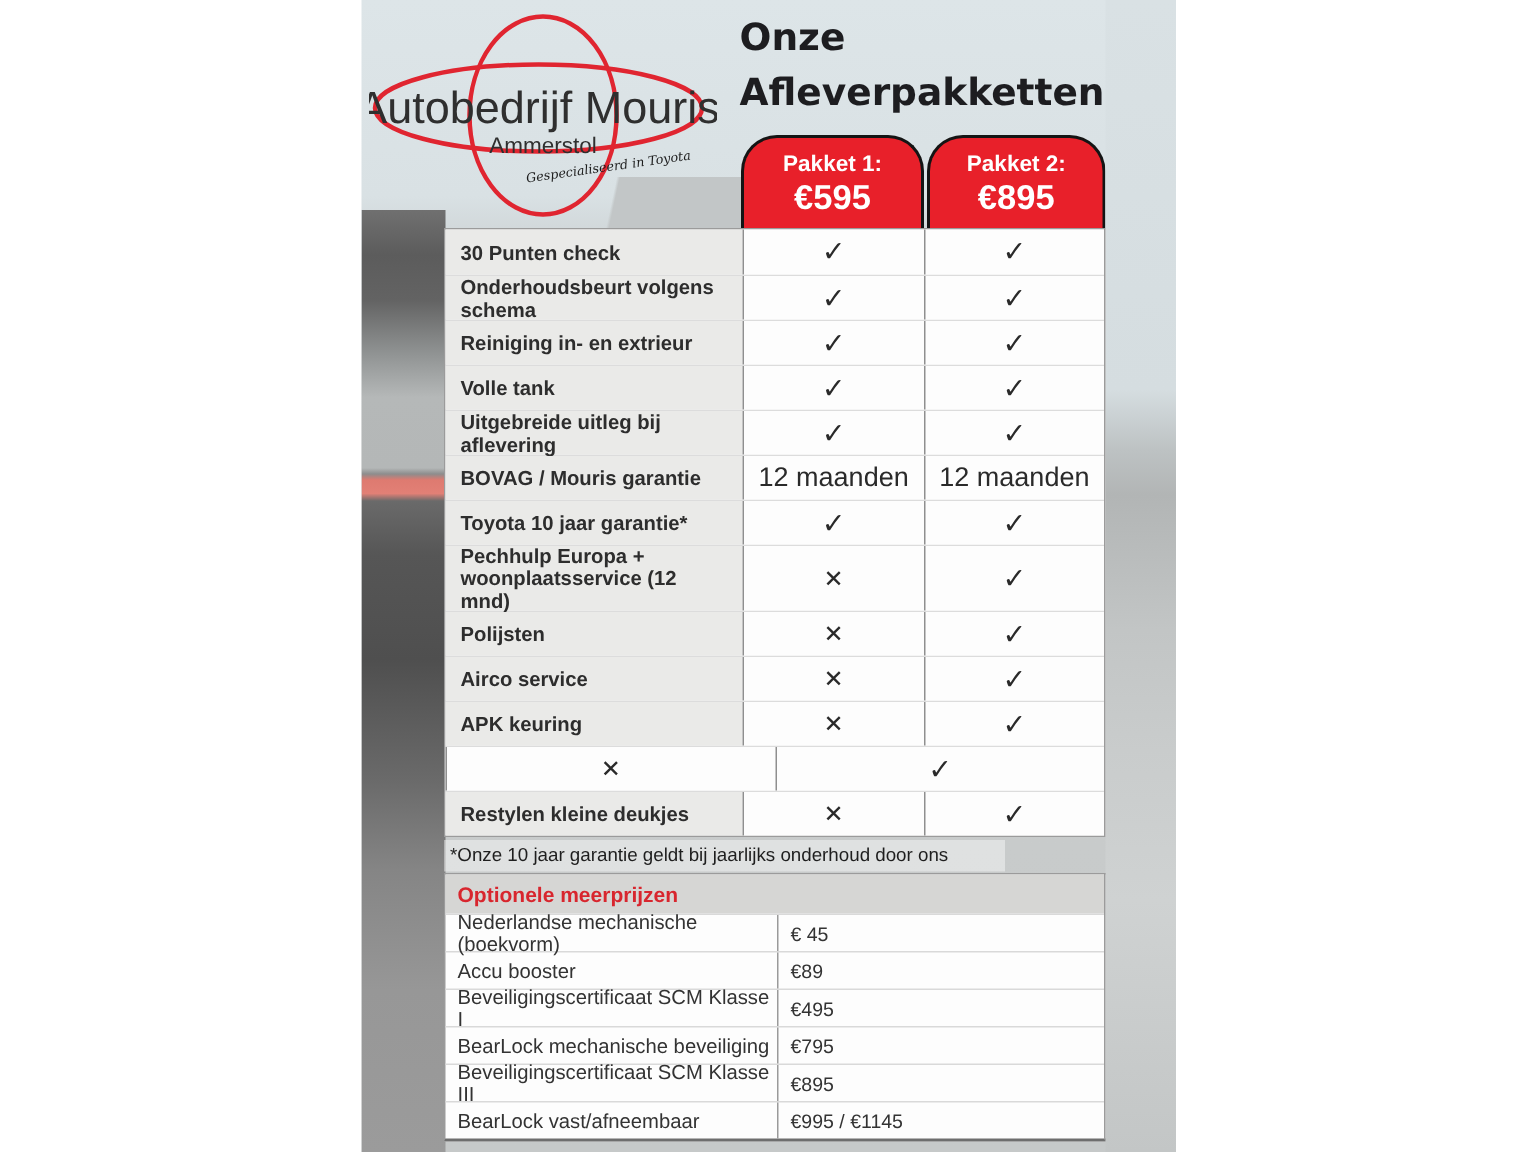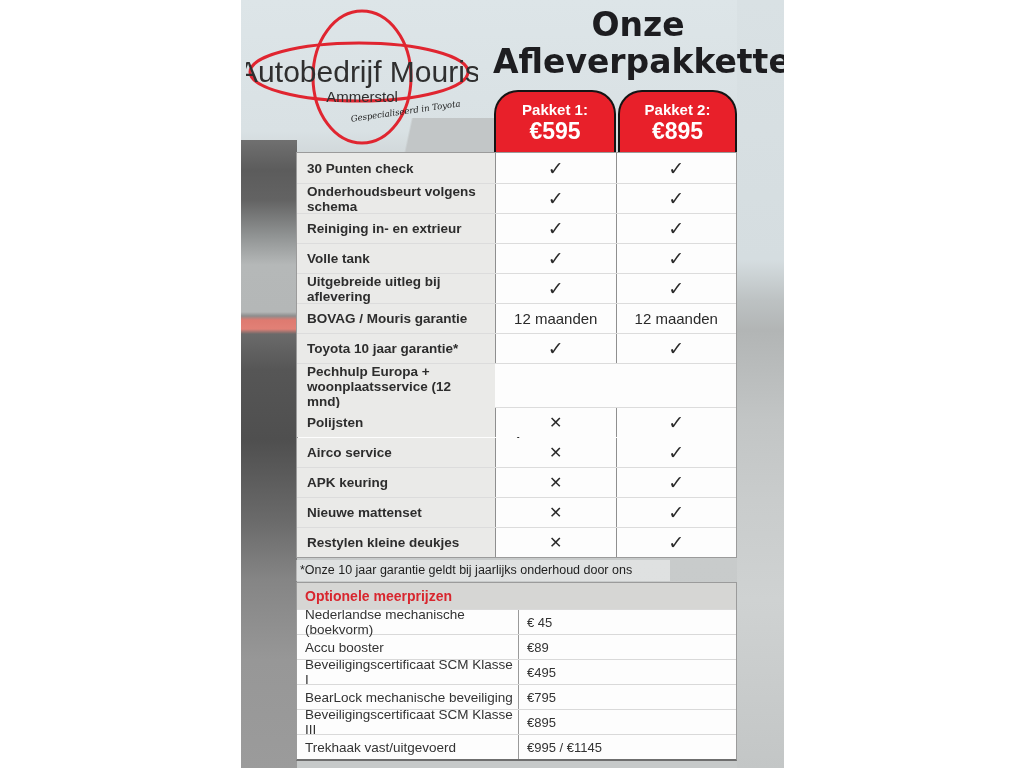--- a/index.html
+++ b/index.html
@@ -24,45 +24,45 @@
       #c2c5c5 420px,#c9cccc 500px,#cfd2d2 600px,#c3c6c6 768px); }
   .bg-roofline { position:absolute; left:56px; top:118px; width:200px; height:36px;
     background:linear-gradient(102deg, rgba(0,0,0,0) 55%, #c2c6c7 56%); }
 
   
   .logo { position:absolute; left:5px; top:6px; width:232px; height:142px; }
 
   
   .title { position:absolute; left:252px; top:6px; width:290px;
            font-family:"DejaVu Sans", sans-serif;
-           font-size:33px; line-height:37px; font-weight:700; color:#1d1d20;text-align:center; }
+           font-size:25px; line-height:37px; font-weight:700; color:#1d1d20; }
 
   
   .pkg { position:absolute; top:90px; height:63px; background:#e8202a;
          border:2px solid #141414; border-bottom:none;
          border-radius:24px 24px 0 0; color:#ffffff; text-align:center; }
   .pkg1 { left:253px; width:122px; }
   .pkg2 { left:377px; width:119px; }
   .pkg .pkg-label { margin-top:9px; font-size:15px; font-weight:700; }
   .pkg .pkg-price { font-size:23px; font-weight:700; line-height:26px; }
 
   
   .cmp { position:absolute; left:55px; top:152px; width:441px; height:406px;
          border:1px solid #9b9b9b; background:#fdfdfd; }
   .crow { display:flex; height:30px; border-top:1px solid #dcdcdc; }
   .crow:first-child { border-top:none; }
-  .crow:nth-child(8) { height:44px;flex-direction:column; }
+  .crow:nth-child(8) { height:44px; }
   .cell-label { width:198px; background:#eaeae8; display:flex; align-items:center;
                 padding:0 10px; font-size:13.5px; font-weight:700; color:#2d2d2d;
                 line-height:15px; }
   .cell-val { flex:1; display:flex; align-items:center; justify-content:center;
               border-left:1px solid #8f8f8f; background:#fdfdfd; color:#2a2a2a; }
   .val-check { font-size:19px; }
   .val-cross { font-size:16px; }
-  .val-text  { font-size:15px; }
+  .val-text  { font-size:18px; }
 
   
   .footnote { position:absolute; left:55px; top:560px; width:374px; height:21px;
               background:rgba(255,255,255,0.42); font-size:12.5px; color:#1e1e1e;
               line-height:21px; padding-left:4px; }
 
   
   .opt { position:absolute; left:55px; top:582px; width:441px;
          border:1px solid #9b9b9b; border-bottom:2px solid #6e6e6e; background:#fdfdfd; }
   .opt-header { height:26px; background:#d6d6d4; display:flex; align-items:center;
@@ -155,21 +155,20 @@
         <div class="cell-label">Airco service</div>
         <div class="cell-val val-cross">✕</div>
         <div class="cell-val val-check">✓</div>
       </div>
       <div class="crow">
         <div class="cell-label">APK keuring</div>
         <div class="cell-val val-cross">✕</div>
         <div class="cell-val val-check">✓</div>
       </div>
       <div class="crow">
-        <div class="cell-label">Nieuwe mattenset</div>
         <div class="cell-val val-cross">✕</div>
         <div class="cell-val val-check">✓</div>
       </div>
       <div class="crow">
         <div class="cell-label">Restylen kleine deukjes</div>
         <div class="cell-val val-cross">✕</div>
         <div class="cell-val val-check">✓</div>
       </div>
     </div>
 
@@ -194,18 +193,18 @@
         </div>
         <div class="orow">
           <div class="ocell-label">BearLock mechanische beveiliging</div>
           <div class="ocell-price">€795</div>
         </div>
         <div class="orow">
           <div class="ocell-label">Beveiligingscertificaat SCM Klasse III</div>
           <div class="ocell-price">€895</div>
         </div>
         <div class="orow">
-          <div class="ocell-label">Trekhaak vast/uitgevoerd</div>
+          <div class="ocell-label">BearLock vast/afneembaar</div>
           <div class="ocell-price">€995 / €1145</div>
         </div>
       </div>
   </div>
 </div>
 
 </body></html>

